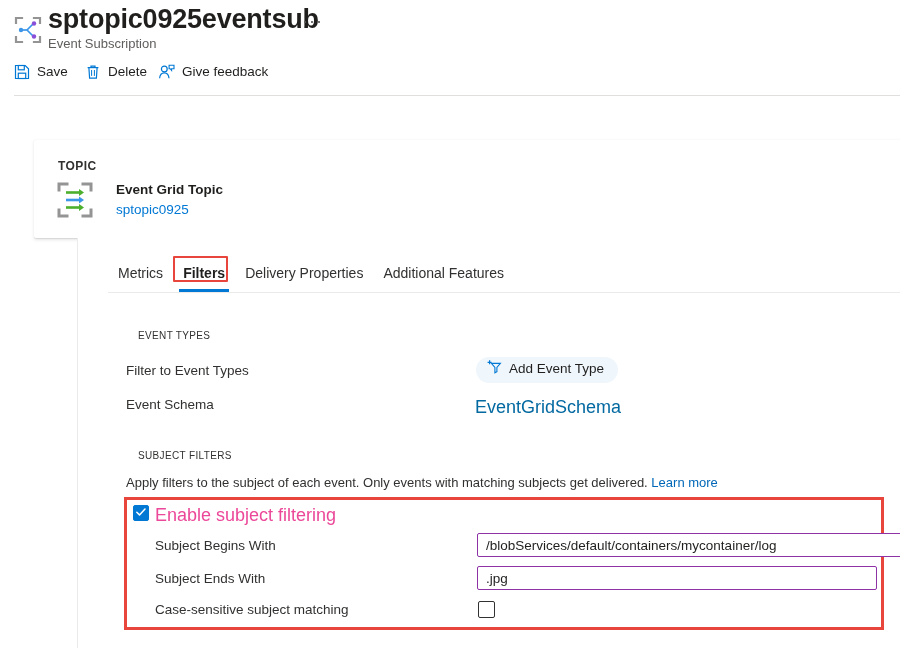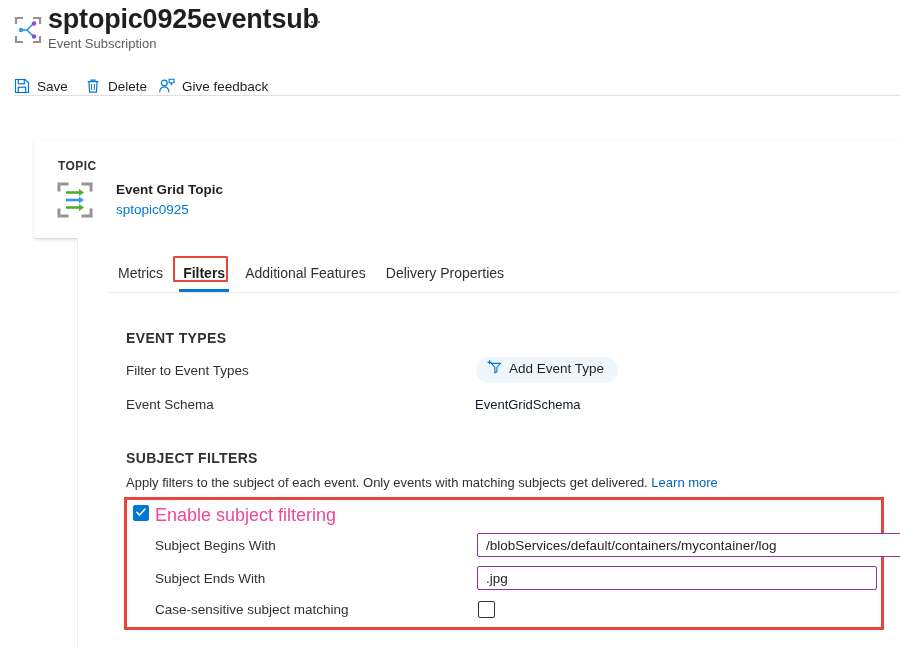--- a/index.html
+++ b/index.html
@@ -14,21 +14,21 @@
   #page { position: relative; width: 900px; height: 648px; background:#fff; }
 
   
   .hdr-icon { position:absolute; left:12px; top:14px; width:32px; height:32px; }
   .title { position:absolute; left:48px; top:4px; font-size:27px; font-weight:600; letter-spacing:-0.2px; color:#201f1e; white-space:nowrap; }
   .ellipsis { position:absolute; left:302px; top:12px; font-size:18px; color:#605e5c; letter-spacing:1px; line-height:18px; cursor:pointer; }
   .subtitle { position:absolute; left:48px; top:36px; font-size:13px; color:#605e5c; }
 
   
   .cmdbar { position:absolute; left:0; top:64px; width:900px; height:30px; }
-  .cmd { position:absolute; top:0; height:30px; display:flex; align-items:flex-end; gap:7px; cursor:pointer; font-size:13.5px; color:#201f1e; }
+  .cmd { position:absolute; top:0; height:30px; display:flex; align-items:flex-start; gap:7px; cursor:pointer; font-size:13.5px; color:#201f1e; }
   .cmd svg { display:block; }
   .cmd-save { left:14px; }
   .cmd-delete { left:85px; }
   .cmd-feedback { left:158px; }
   .cmd-divider { position:absolute; left:14px; top:95px; width:886px; height:1px; background:#e1dfdd; }
 
   
   .topic-card {
     position:absolute; left:34px; top:140px; width:880px; height:98px;
     background:#ffffff;
@@ -46,23 +46,23 @@
 
   
   .tabs { position:absolute; left:30px; top:18px; height:40px; display:flex; align-items:flex-start; }
   .tab { position:relative; padding:0 10px; height:34px; line-height:34px; font-size:14px; color:#323130; cursor:pointer; white-space:nowrap; }
   .tab.active { font-weight:700; color:#201f1e; }
   .tab.active::after { content:""; position:absolute; left:6px; right:6px; bottom:-2px; height:3px; background:#0078d4; }
   .tab-highlight { position:absolute; left:173px; top:256px; width:55px; height:26px; border:2.5px solid #e8453c; border-radius:1px; pointer-events:none; }
   .tabs-underline { position:absolute; left:30px; top:54px; width:792px; height:1px; background:#edebe9; }
 
   
-  .sec-title { position:absolute; font-size:14px; font-weight:700; letter-spacing:0.35px; color:#323130; }
+  .sec-title { position:absolute; font-size:10px; font-weight:400; letter-spacing:0.35px; color:#323130;margin-left:12px; }
   .row-label { position:absolute; font-size:13.5px; color:#323130; }
-  .row-value { position:absolute; font-size:13px; color:#0f172a; }
+  .row-value { position:absolute; font-size:18px; color:#0369a1; }
 
   .pill {
     position:absolute; display:inline-flex; align-items:center; gap:7px;
     height:26px; padding:0 14px 4px 11px;
     background:#eff6fc; border-radius:14px;
     font-size:13.5px; color:#201f1e; cursor:pointer; white-space:nowrap;
   }
 
   .helptext { position:absolute; font-size:13px; color:#323130; }
   .link { color:#0067b8; cursor:pointer; }
@@ -188,24 +188,24 @@
   <div class="content">
 
     <div class="tabs">
       <div class="tab">
         <span>Metrics</span>
       </div>
       <div class="tab active">
         <span>Filters</span>
       </div>
       <div class="tab">
+        <span>Delivery Properties</span>
+      </div>
+      <div class="tab">
         <span>Additional Features</span>
-      </div>
-      <div class="tab">
-        <span>Delivery Properties</span>
       </div>
     </div>
     <div class="tabs-underline"></div>
 
     <div class="sec-title" style="left:48px; top:92px;">EVENT TYPES</div>
     <div class="row-label" style="left:48px; top:125px;">Filter to Event Types</div>
     <div class="pill" style="left:398px; top:119px;">
       <span>
         <svg width="15" height="15" viewBox="0 0 15 15">
           <path d="M4.4 4.4 H13.4 L9.9 8.5 V12.6 L7.9 13.8 V8.5 Z" fill="none" stroke="#0078d4" stroke-width="1.1"></path>

